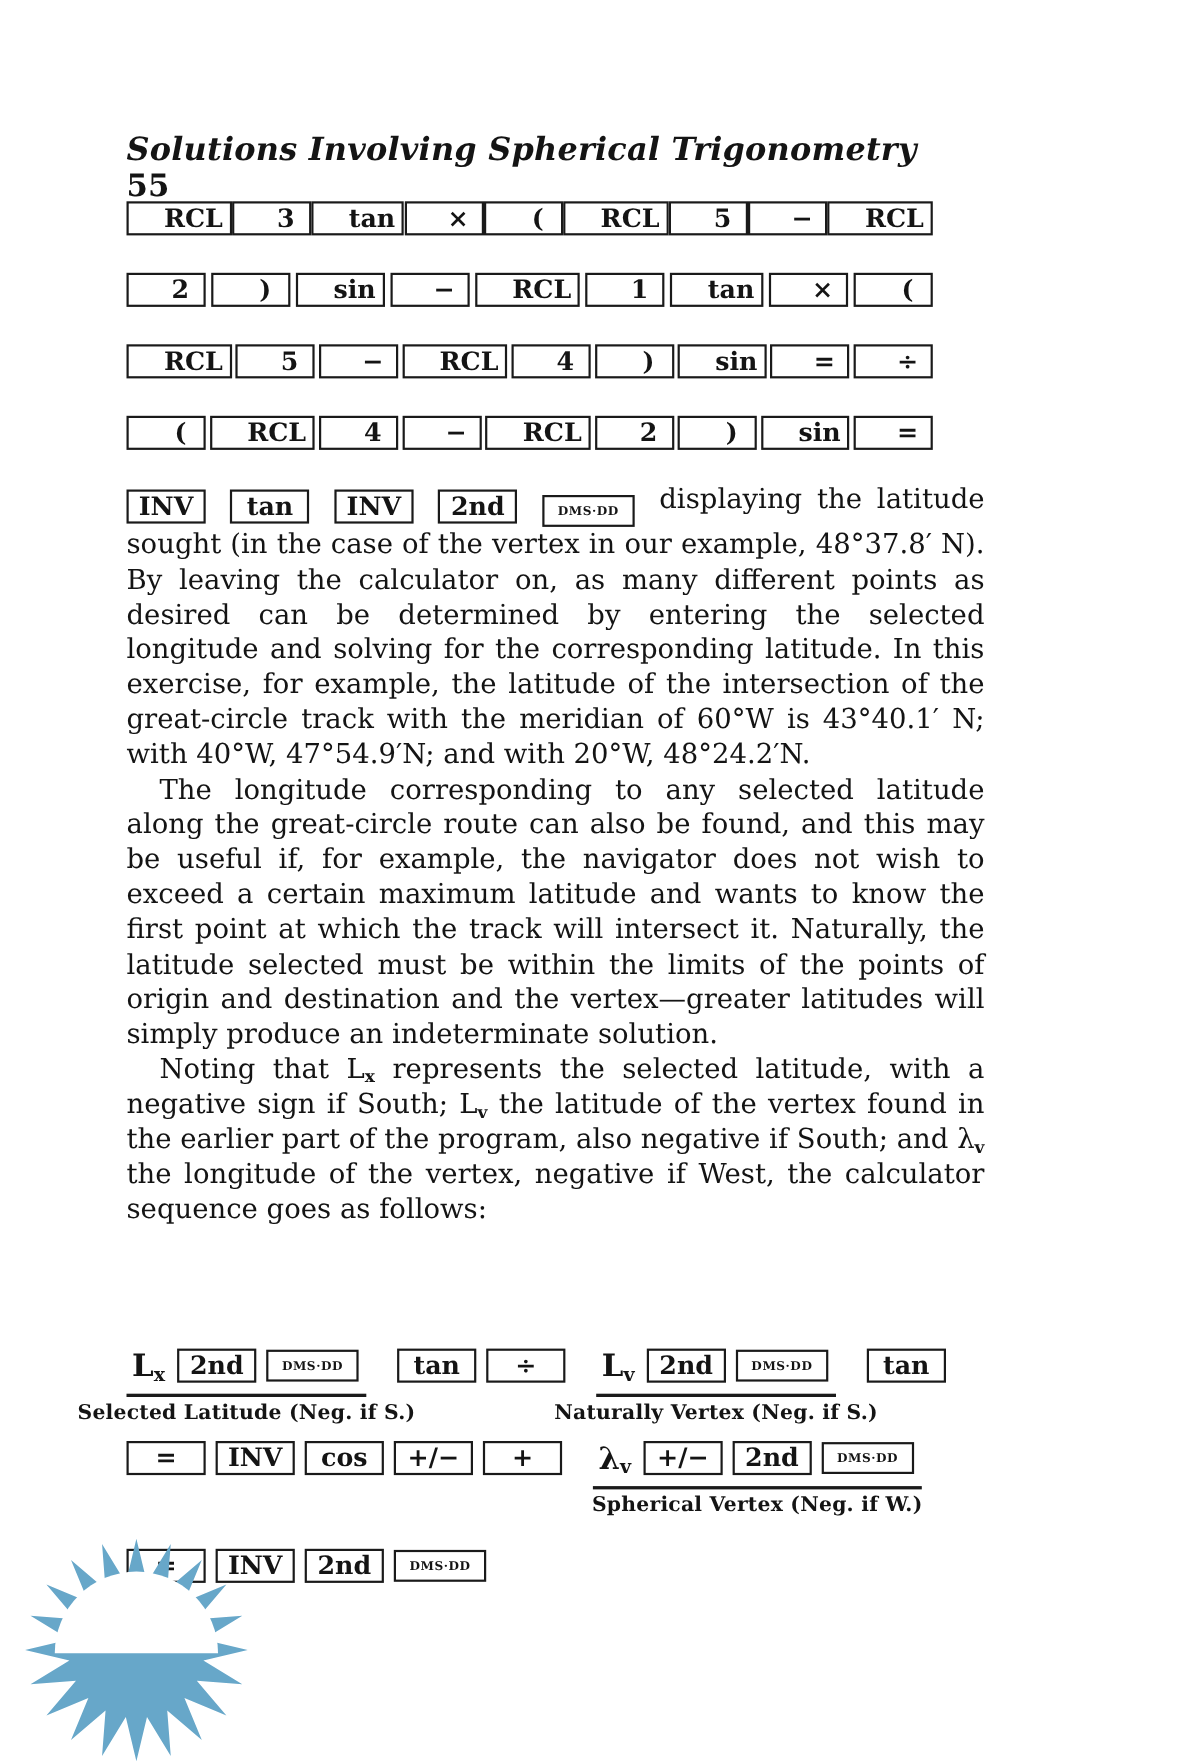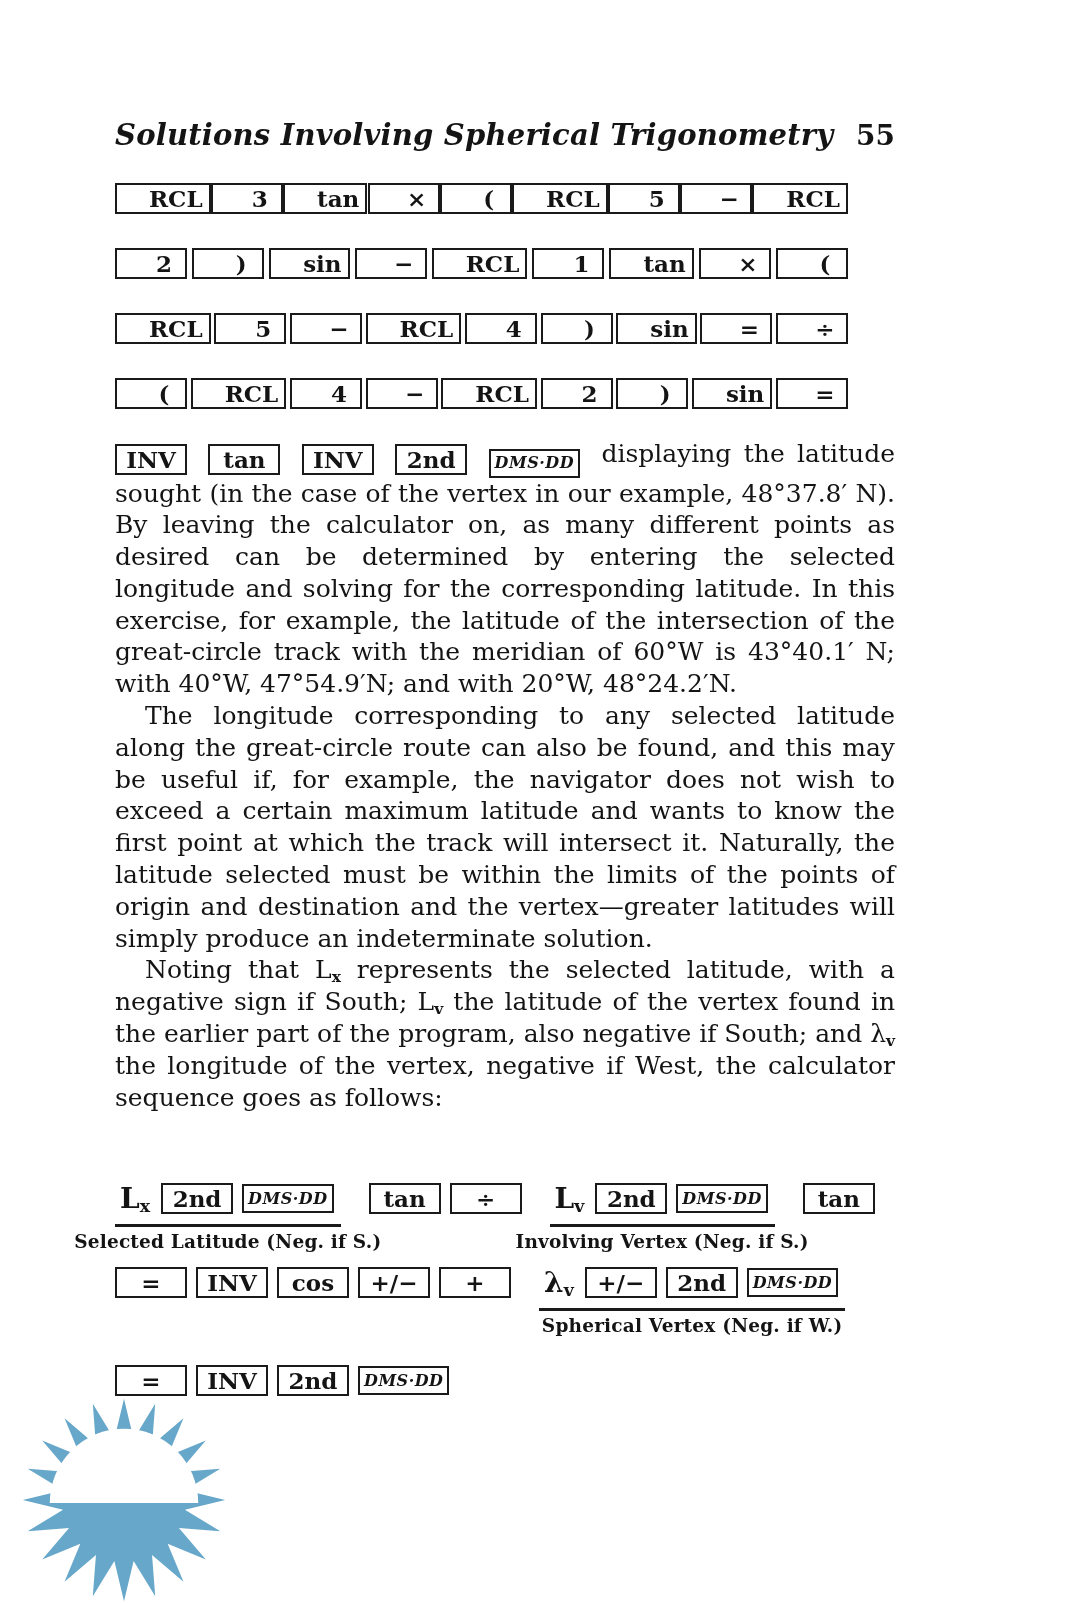--- a/index.html
+++ b/index.html
@@ -8,55 +8,55 @@
     width: 1080px; height: 1603px;
     background: #ffffff;
     overflow: hidden;
     font-family: "DejaVu Serif", serif;
     color: #141414;
   }
 
   
   .header {
     position: absolute; top: 118px; left: 115px; width: 780px;
-    display: flex; justify-content: space-between; align-items: baseline;
+    display: flex; justify-content: space-between; align-items: baseline; flex-direction: column;
   }
   .title { font-style: italic; font-weight: 600; font-size: 29px; letter-spacing: .2px; }
   .pagenum { font-size: 28px; font-weight: 600; }
 
   
   .key {
     box-sizing: border-box;
     display: inline-flex; align-items: center; justify-content: center;
     height: 31px; min-width: 72px; padding: 0 6px;
     border: 2.5px solid #1a1a1a; background: #fff;
     font-family: "DejaVu Serif", serif;
     font-size: 23px; font-weight: 600; line-height: 1;
     white-space: nowrap;
   }
-  .key--small { font-size: 16px; font-weight: 700; min-width: 84px; height: 29px; letter-spacing: .5px; padding: 0 4px; font-style: italic; }
+  .key--small { font-size: 11px; font-weight: 700; min-width: 84px; height: 29px; letter-spacing: .5px; padding: 0 4px; }
 
   .keyrows { position: absolute; top: 183px; left: 115px; width: 733px; }
   .keyrow { display: flex; justify-content: space-between; margin-bottom: 34px; }
   .keyrow .key { flex: 0 0 auto; padding-left: 32px; }
 
   
   .bodytext {
     position: absolute; top: 438px; left: 115px; width: 780px;
     font-size: 25px; line-height: 31.8px; text-align: justify;
   }
   .bodytext p { margin: 0; }
   .bodytext p.indent { text-indent: 30px; }
   .bodytext .key { vertical-align: -6px; margin-right: 9px; }
   .bodytext sub, .sym sub { font-size: 62%; font-weight: 700; line-height: 0; vertical-align: -4px; }
 
   
   .sequence { position: absolute; top: 1183px; left: 115px; width: 820px; }
   .seq-line { display: flex; align-items: flex-start; }
-  .seq-line-0 { margin-bottom: 40px; }
+  .seq-line-0 { margin-bottom: 40px; margin-top: 43px; }
   .seq-line-1 { margin-bottom: 54px; }
   .seq-group {
     position: relative;
     display: inline-flex; align-items: center; gap: 9px;
     margin-right: 28px;
   }
   .seq-group.underlined { border-bottom: 3px solid #1a1a1a; padding: 0 7px 10px 3px; }
   .seq-caption {
     position: absolute; top: calc(100% + 7px); left: 50%;
     transform: translateX(-50%);
@@ -159,21 +159,21 @@
           <span class="seq-caption">Selected Latitude (Neg. if S.)</span>
         </span>
         <span class="seq-group">
           <span class="key">tan</span>
           <span class="key">÷</span>
         </span>
         <span class="seq-group underlined">
           <span class="sym">L<sub>v</sub></span>
           <span class="key">2nd</span>
           <span class="key key--small">DMS·DD</span>
-          <span class="seq-caption">Involving Vertex (Neg. if S.)</span>
+          <span class="seq-caption">Naturally Vertex (Neg. if S.)</span>
         </span>
         <span class="seq-group">
           <span class="key">tan</span>
         </span>
       </div>
       <div class="seq-line seq-line-1">
         <span class="seq-group">
           <span class="key">=</span>
           <span class="key">INV</span>
           <span class="key">cos</span>

